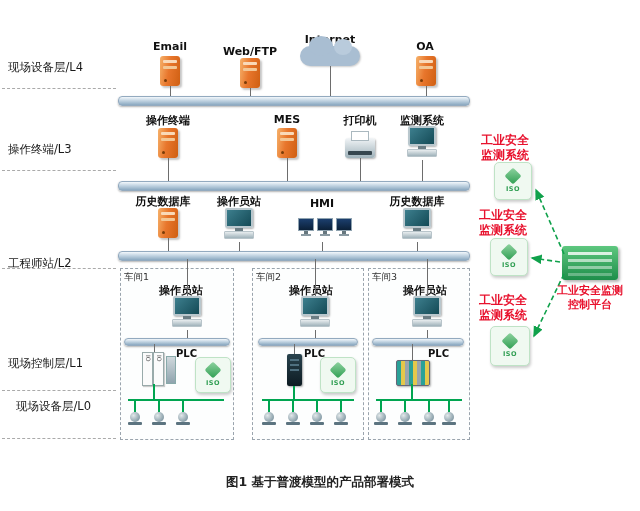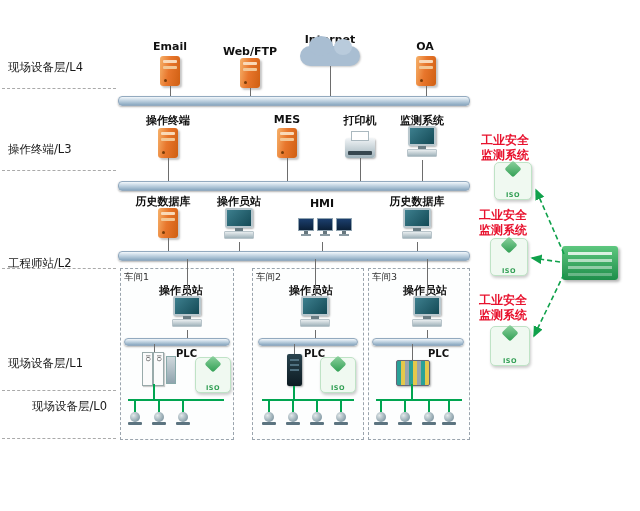--- a/index.html
+++ b/index.html
@@ -38,21 +38,21 @@
   .printer-icon::after{content:"";position:absolute;bottom:3px;left:3px;right:3px;height:4px;background:#37474f;border-radius:1px;}
   .cloud{position:absolute;width:60px;height:20px;background:#a9bed2;border-radius:12px;box-shadow:1px 1px 2px rgba(0,0,0,.2);}
   .cloud::before{content:"";position:absolute;top:-10px;left:9px;width:24px;height:20px;background:#a9bed2;border-radius:50%;}
   .cloud::after{content:"";position:absolute;top:-7px;right:8px;width:18px;height:16px;background:#b9cbdc;border-radius:50%;}
   .hmi-icon{position:absolute;display:flex;gap:3px;}
   .hmi-icon .m{display:flex;flex-direction:column;align-items:center;}
   .hmi-icon .s{width:14px;height:11px;background:linear-gradient(#1c3f6e,#0b2038);border:1px solid #8fa3b0;}
   .hmi-icon .st{width:4px;height:3px;background:#66777e;}
   .hmi-icon .b{width:10px;height:2px;background:#8a9aa2;}
   .iso-icon{position:absolute;background:#f0f9f1;border:1px solid #bfe3c6;border-radius:5px;
-       box-shadow:1px 2px 3px rgba(0,0,0,.2);display:flex;flex-direction:column;align-items:center;justify-content:space-between;}
+       box-shadow:1px 2px 3px rgba(0,0,0,.2);display:flex;flex-direction:column;align-items:center;justify-content:center;}
   .iso-icon .dia{width:12px;height:12px;background:linear-gradient(135deg,#8fd3a0,#2f9e52);
        transform:rotate(45deg);border-radius:2px;margin-bottom:3px;}
   .iso-icon .txt{font-size:6.5px;color:#2f9e52;font-weight:bold;letter-spacing:.5px;}
   .io-module{position:absolute;width:9px;height:32px;background:#fbfbfb;border:1px solid #9aa;
        display:flex;justify-content:center;box-shadow:1px 1px 1px rgba(0,0,0,.2);}
   .io-module span{font-size:6px;color:#444;writing-mode:vertical-lr;line-height:1;margin-top:2px;}
   .io-aux{position:absolute;width:8px;height:26px;background:linear-gradient(#cfd8dc,#90a4ae);border:1px solid #8aa;}
   .plc-dark{position:absolute;width:15px;height:32px;border-radius:2px;background:linear-gradient(#29434e,#0d1b22);
        box-shadow:1px 1px 2px rgba(0,0,0,.35);}
   .plc-dark::before{content:"";position:absolute;top:5px;left:3px;right:3px;height:2px;background:#4f7080;
@@ -71,22 +71,22 @@
   .arrow-layer{position:absolute;left:0;top:0;pointer-events:none;}
 </style>
 </head>
 <body>
 
 <div class="canvas">
 
   <div class="layer-label" style="left:8px;top:60px">现场设备层/L4</div>
   <div class="layer-label" style="left:8px;top:142px">操作终端/L3</div>
   <div class="layer-label" style="left:8px;top:256px">工程师站/L2</div>
-  <div class="layer-label" style="left:8px;top:356px">现场设备层/L1</div>
-  <div class="layer-label" style="left:32px;top:399px">现场设备层/L0</div>
+  <div class="layer-label" style="left:8px;top:356px">现场控制层/L1</div>
+  <div class="layer-label" style="left:16px;top:399px">现场设备层/L0</div>
 
   <div class="dash-sep" style="top:88px"></div>
   <div class="dash-sep" style="top:170px"></div>
   <div class="dash-sep" style="top:268px"></div>
   <div class="dash-sep" style="top:390px"></div>
   <div class="dash-sep" style="top:438px"></div>
 
   <div class="node-label" style="left:140px;top:40px;width:60px">Email</div>
   <div class="node-label" style="left:215px;top:45px;width:70px">Web/FTP</div>
   <div class="node-label" style="left:300px;top:33px;width:60px">Internet</div>
@@ -286,26 +286,31 @@
   <div class="device-icon" style="left:262px;top:412px"></div>
   <div class="device-icon" style="left:286px;top:412px"></div>
   <div class="device-icon" style="left:310px;top:412px"></div>
   <div class="device-icon" style="left:334px;top:412px"></div>
   <div class="device-icon" style="left:374px;top:412px"></div>
   <div class="device-icon" style="left:398px;top:412px"></div>
   <div class="device-icon" style="left:422px;top:412px"></div>
   <div class="device-icon" style="left:442px;top:412px"></div>
 
   <div class="platform-icon" style="left:562px;top:246px"></div>
+  <div class="sec-text" style="left:548px;top:284px;width:84px;font-size:11px">
+    <div>工业安全监测</div>
+    <div>控制平台</div>
+  </div>
 
   <svg class="arrow-layer" width="640" height="511">
     <defs>
       <marker id="arr" markerWidth="8" markerHeight="8" refX="6" refY="3" orient="auto">
         <path d="M0,0 L7,3 L0,6 z" fill="#10a14b"></path>
       </marker>
     </defs>
     <line x1="564" y1="254" x2="536" y2="190" stroke="#10a14b" stroke-width="1.6" stroke-dasharray="5 3" marker-end="url(#arr)"></line>
     <line x1="560" y1="262" x2="532" y2="258" stroke="#10a14b" stroke-width="1.6" stroke-dasharray="5 3" marker-end="url(#arr)"></line>
     <line x1="564" y1="274" x2="534" y2="336" stroke="#10a14b" stroke-width="1.6" stroke-dasharray="5 3" marker-end="url(#arr)"></line>
   </svg>
 
+  <div class="caption" style="top:474px">图1  基于普渡模型的产品部署模式</div>
 
 </div>
 
 </body></html>

